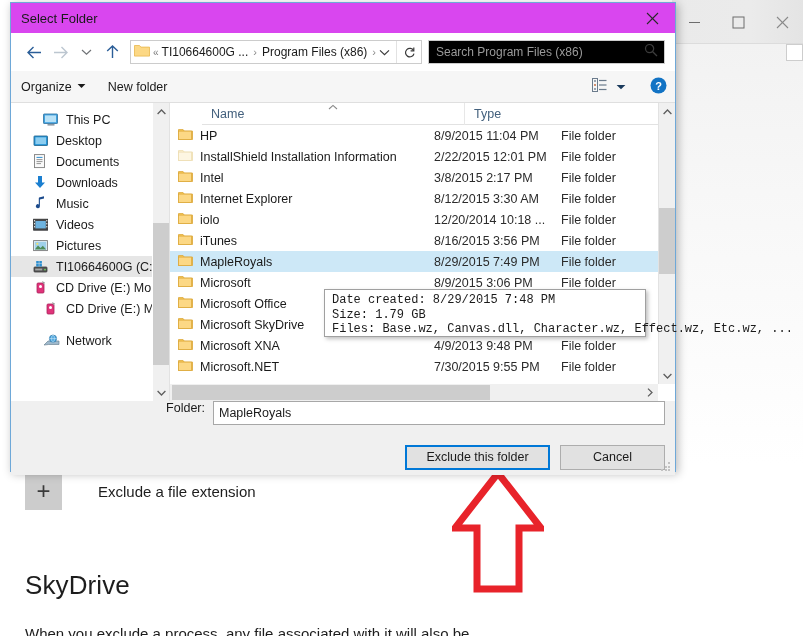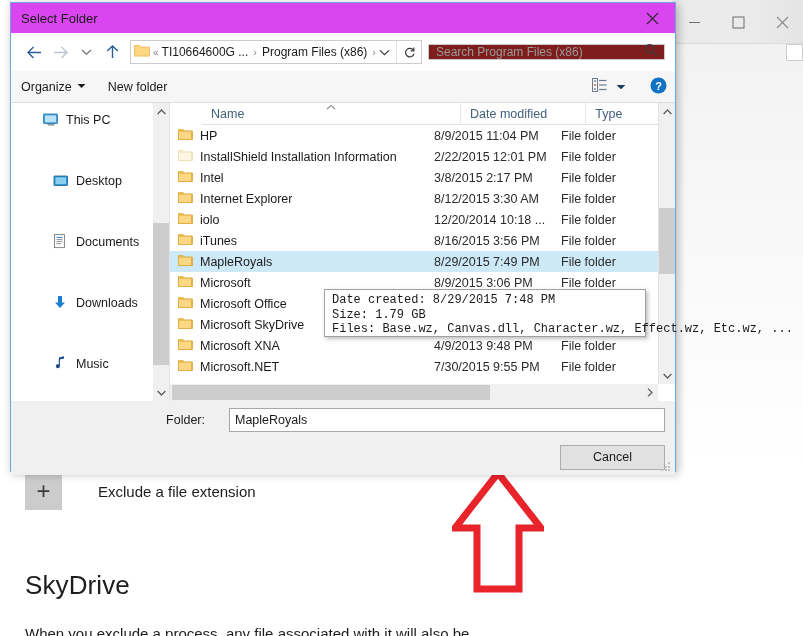--- a/index.html
+++ b/index.html
@@ -107,21 +107,21 @@
     position:absolute; right:26px; top:0; bottom:0; width:22px;
     display:flex; align-items:center; justify-content:center;
     color:#3a3a3a; font-size:9px;
   }
   .crumb-refresh {
     position:absolute; right:0; top:0; bottom:0; width:25px;
     display:flex; align-items:center; justify-content:center;
     color:#3a3a3a; border-left:1px solid #e2e2e2;
   }
   .searchbox {
-    flex:1; height:16px; margin-left:6px; border:1px solid #cccccc; background:#7f1d1d;
+    flex:1; height:24px; margin-left:6px; border:1px solid #cccccc; background:#000000;
     display:flex; align-items:center; position:relative;
   }
   .searchbox .ph {
     margin-left:7px; font-size:12px; color:#9a9a9a; white-space:nowrap;
   }
   .search-ic {
     position:absolute; right:6px; top:50%; transform:translateY(-50%);
     color:#3c3c3c;
   }
 
@@ -143,21 +143,21 @@
   .dlg-body { position:relative; height:298px; background:#fff; display:flex; }
 
   .navpane {
     position:relative; width:158px; height:298px; background:#ffffff;
     overflow:hidden;
   }
   .nav-item {
     height:21px; display:flex; align-items:center; padding-left:32px;
     font-size:12.5px; color:#1a1a1a; white-space:nowrap;
   }
-  .nav-item.lvl2 { padding-left:42px;margin-top:40px; }
+  .nav-item.lvl2 { padding-left:22px; }
   .nav-item.sel { background:#e6e6e6; }
   .nav-ic { width:17px; height:16px; margin-right:6px; flex:0 0 auto; display:flex; align-items:center; }
 
   
   .vsb {
     position:absolute; right:0; top:0; width:17px; height:100%;
     background:#f0f0f0; border-left:1px solid #ffffff;
   }
   .vsb .arrow {
     height:17px; display:flex; align-items:center; justify-content:center;
@@ -211,21 +211,21 @@
     position:absolute; left:313px; top:286px; width:322px; height:48px;
     background:#ffffff; border:1px solid #a0a0a0;
     box-shadow:2px 2px 4px rgba(0,0,0,.25);
     padding:3px 7px 0 7px;
   }
   .tooltip div { font-size:12px; color:#1a1a1a; line-height:14.5px; white-space:nowrap;font-family:Liberation Mono, monospace; }
 
   
   .dlg-footer { position:relative; height:auto; background:#f0f0f0; }
   .folder-row {
-    display:flex; align-items:center; height:38px; padding-left:0;gap:16px;
+    display:flex; align-items:flex-start; height:38px; padding-left:0;
   }
   .folder-label {
     width:202px; text-align:right; padding-right:8px; font-size:12.5px; color:#1a1a1a;
   }
   .folder-input {
     flex:1; height:24px; margin-right:10px; background:#fff;
     border:1px solid #a7a7a7; display:flex; align-items:center;
     padding-left:5px; font-size:12.5px; color:#1a1a1a;
   }
   .btn-row { display:flex; justify-content:flex-end; align-items:center; padding-right:10px; height:36px; gap:10px; }
@@ -548,23 +548,20 @@
 
         <div class="list-header">
           <div class="lh-cell" style="width:263px">
             <span class="lh-sortmark">
               <svg width="10" height="6" viewBox="0 0 10 6">
                   <path d="M1 5 L5 1.4 L9 5" fill="none" stroke="#8a8a8a" stroke-width="1.1"></path>
                 </svg>
             </span>
             <span>Name</span>
           </div>
-          <div class="lh-cell" style="width:127px">
-            <span>Date modified</span>
-          </div>
           <div class="lh-cell" style="width:90px; border-right:none;">
             <span>Type</span>
           </div>
         </div>
 
         <div class="rows">
 
           <div class="row">
             <div class="cell-name">
               <span class="folder-ic"><svg width="15" height="13" viewBox="0 0 15 13">
@@ -743,20 +740,23 @@
     </div>
 
     <div class="dlg-footer">
       <div class="folder-row">
         <div class="folder-label">Folder:</div>
         <div class="folder-input">
           <span>MapleRoyals</span>
         </div>
       </div>
       <div class="btn-row">
+        <div class="btn primary">
+          <span>Exclude this folder</span>
+        </div>
         <div class="btn cancel">
           <span>Cancel</span>
         </div>
       </div>
       <div class="grip">
         <i style="left:7px;top:0"></i>
         <i style="left:3.5px;top:3.5px"></i>
           <i style="left:7px;top:3.5px"></i>
         <i style="left:0;top:7px"></i>
           <i style="left:3.5px;top:7px"></i>

